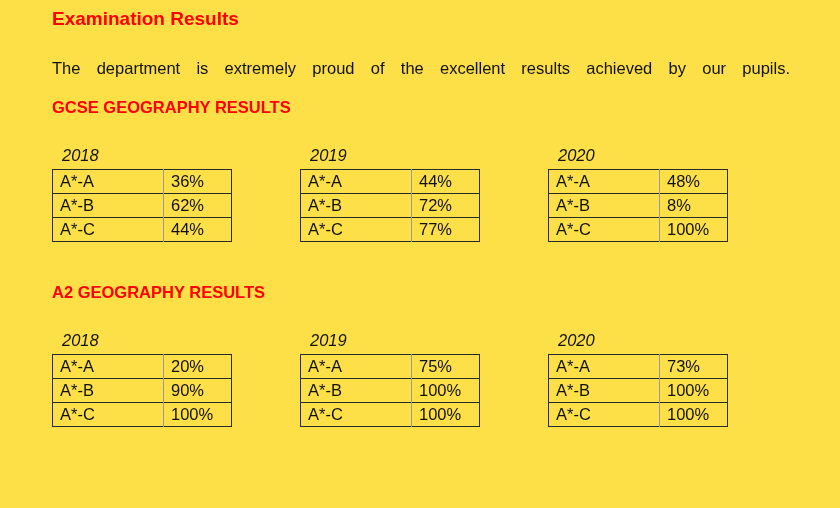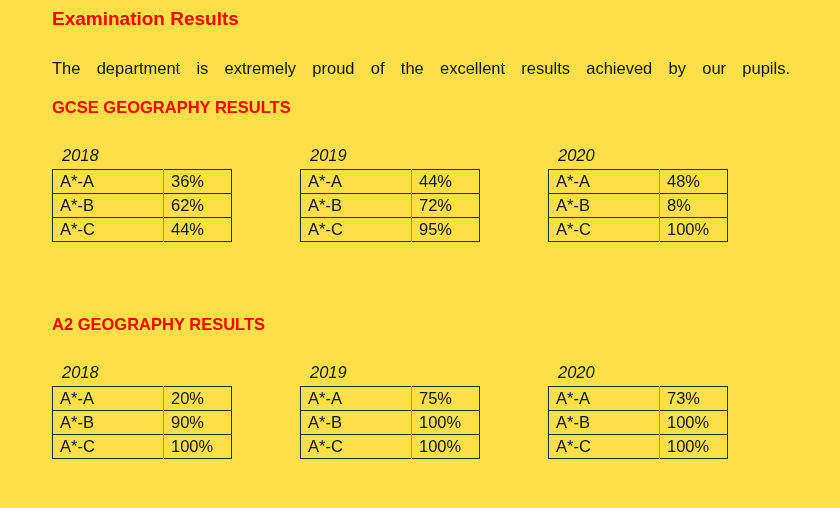--- a/index.html
+++ b/index.html
@@ -32,21 +32,21 @@
     text-align: justify;
     text-align-last: justify;
   }
   .section-heading {
     font-size: 16.5px;
     font-weight: bold;
     color: #ff0000;
     margin: 18px 0 0 0;
     line-height: 20px;
   }
-  .section-a2 .section-heading { margin-top: 72px; }
+  .section-a2 .section-heading { margin-top: 40px; }
   .tables-row {
     display: flex;
     gap: 44px;
     margin-top: 28px;
   }
   .table-block { width: 204px; }
   .year-label {
     font-size: 16.5px;
     font-style: italic;
     padding-left: 10px;
@@ -114,21 +114,21 @@
             <tr>
               <td class="grade">A*-A</td>
               <td class="pct">44%</td>
             </tr>
             <tr>
               <td class="grade">A*-B</td>
               <td class="pct">72%</td>
             </tr>
             <tr>
               <td class="grade">A*-C</td>
-              <td class="pct">95%</td>
+              <td class="pct">77%</td>
             </tr>
           </tbody>
         </table>
       </div>
 
       <div class="table-block">
         <div class="year-label">2020</div>
         <table class="results-table">
           <tbody>
             <tr>

